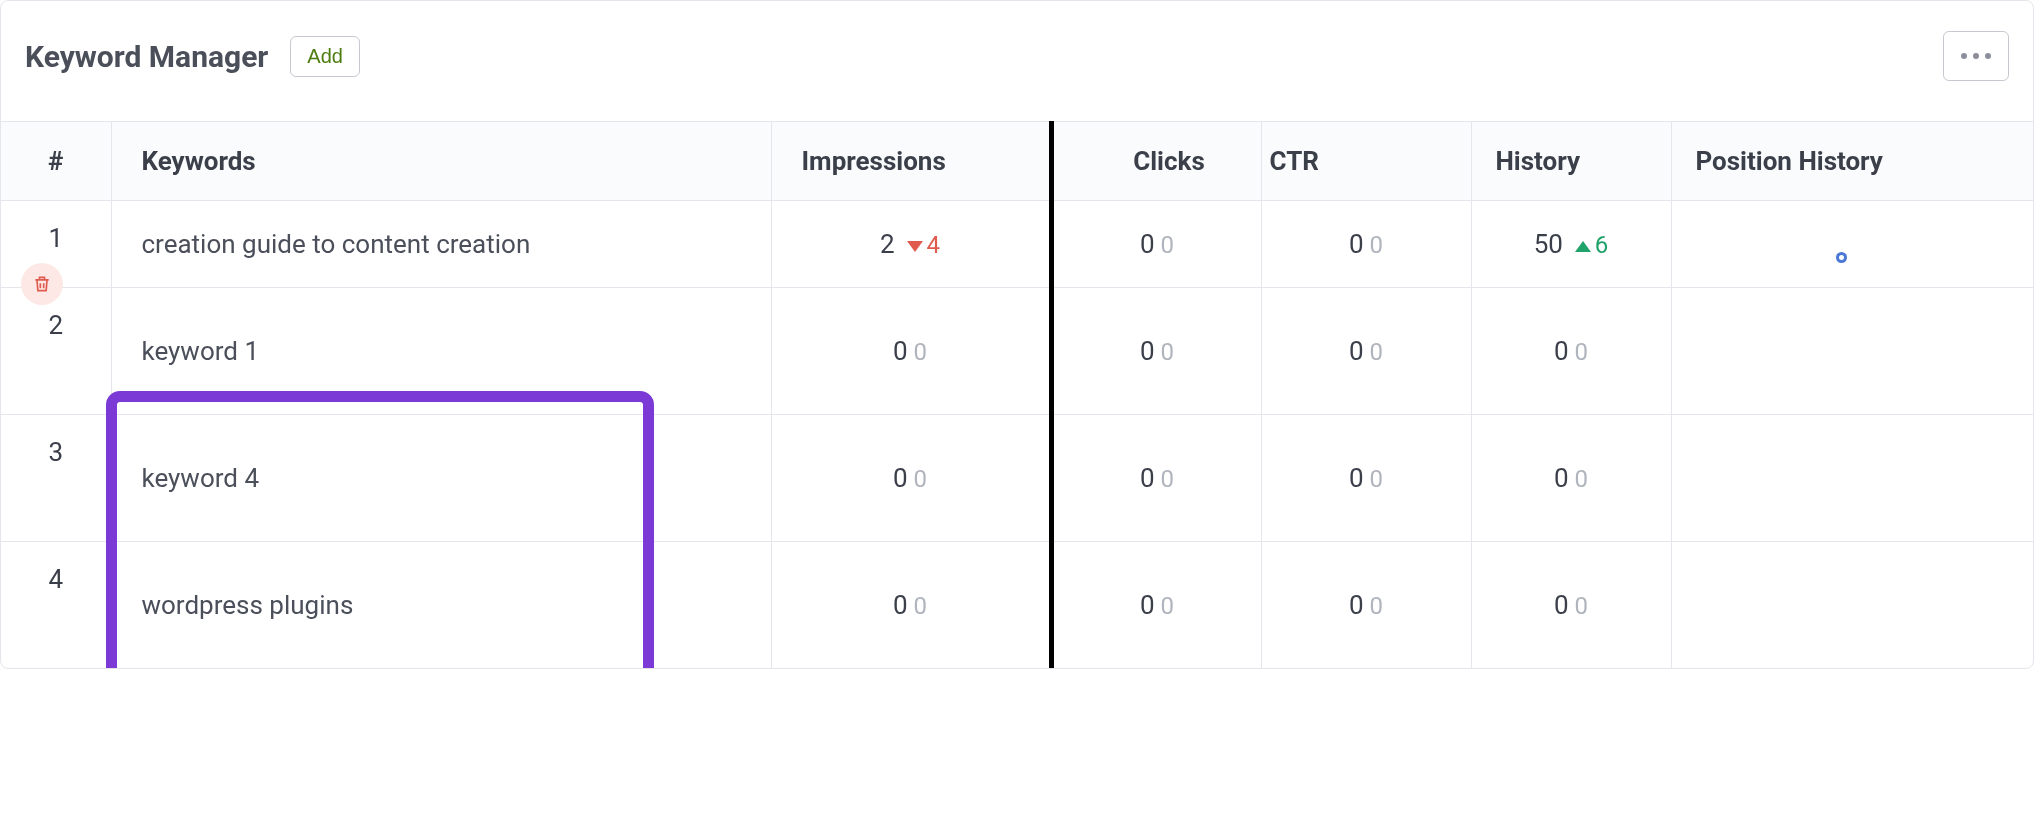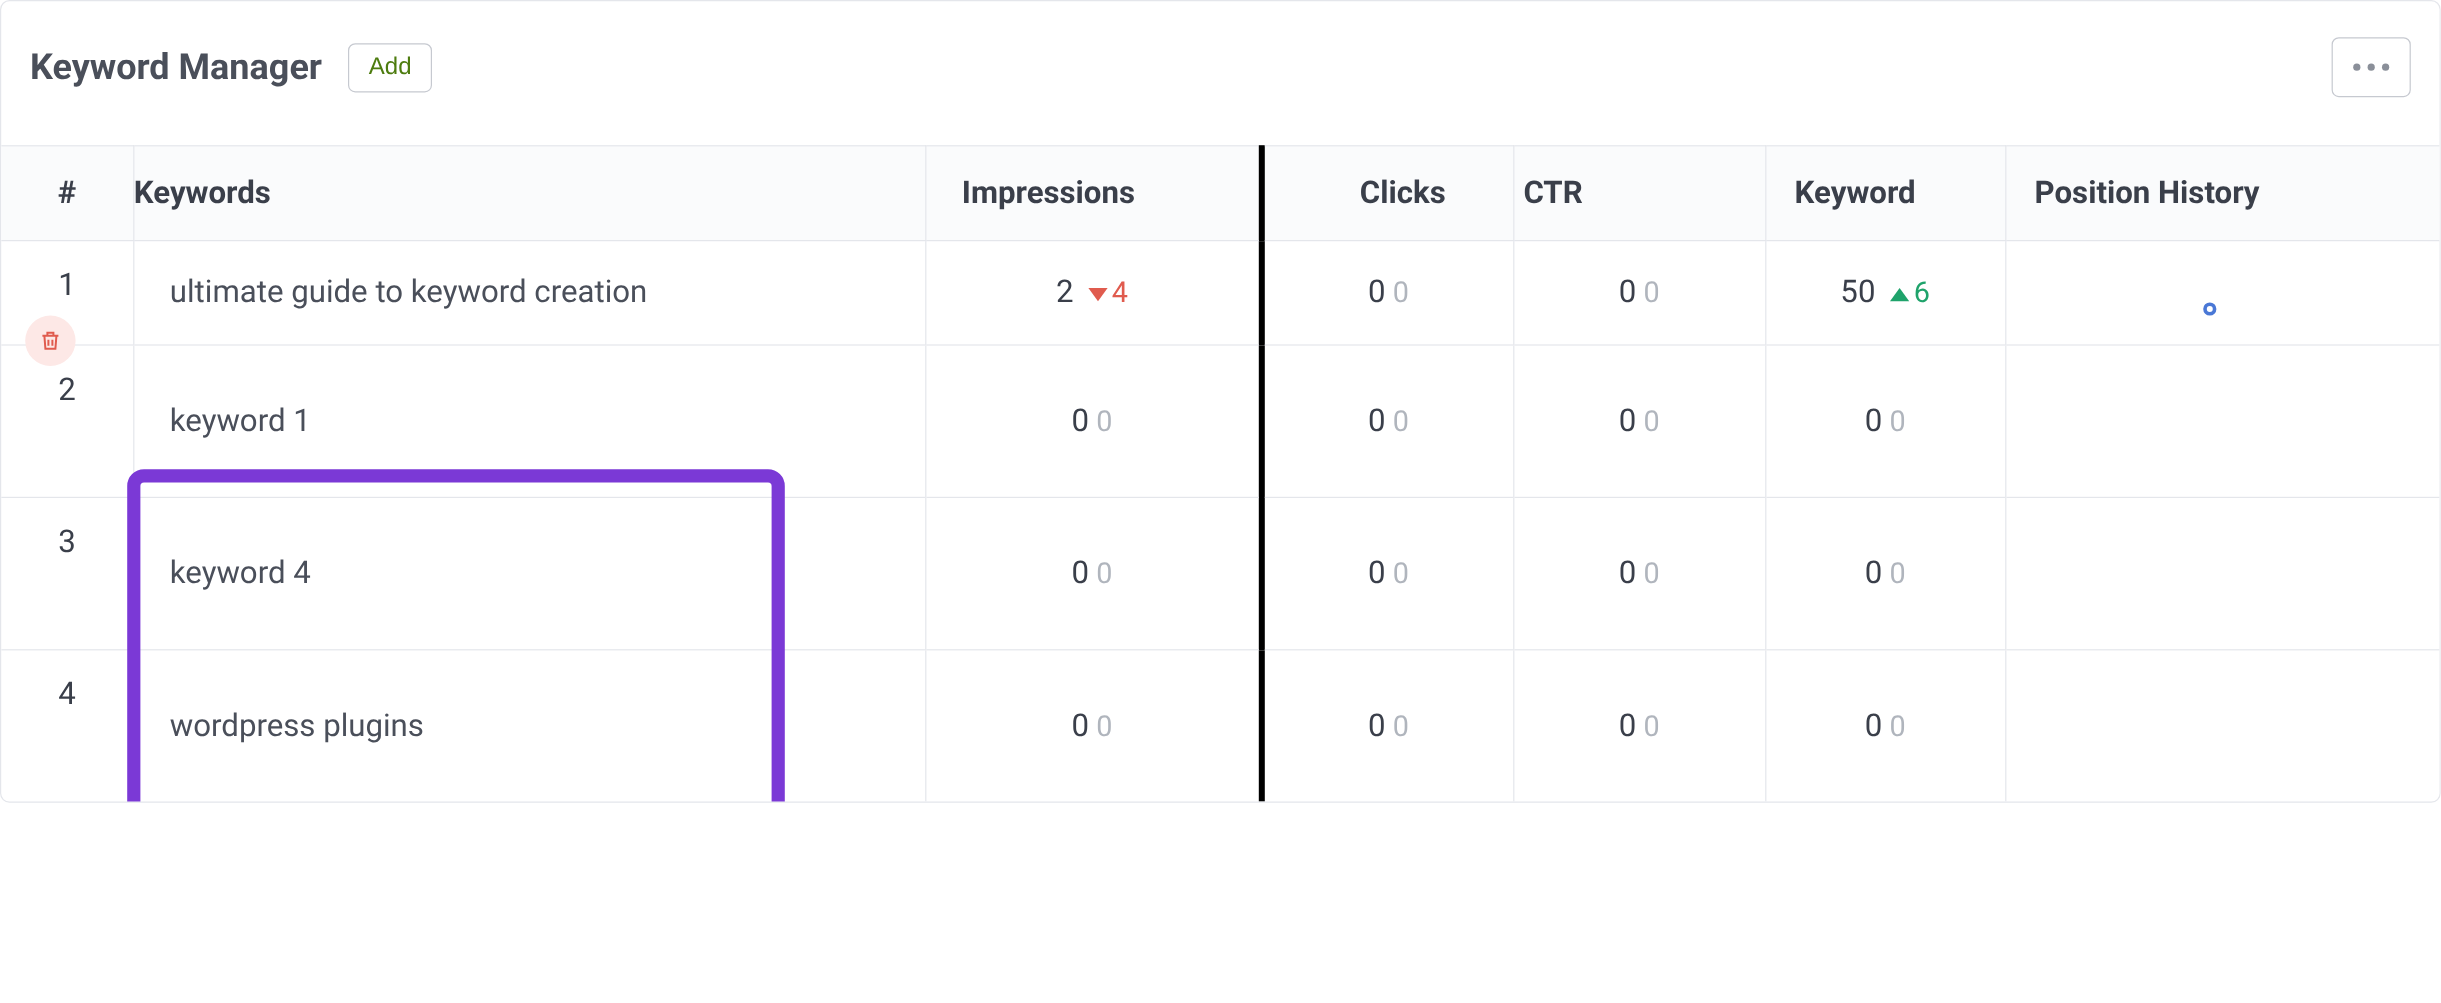--- a/index.html
+++ b/index.html
@@ -69,21 +69,21 @@
   thead th {
     background: #fafbfc;
     border-top: 1px solid #e4e6eb;
     border-bottom: 1px solid #e4e6eb;
     font-size: 26px;
     font-weight: 700;
     color: #3a3f4a;
     padding: 24px 0;
   }
   .col-num { width: 110px; text-align: center; border-right: 1px solid #e4e6eb; }
-  .col-kw { width: 660px; border-right: 1px solid #e4e6eb; }
+  .col-kw { width: 660px; padding-left: 30px; border-right: 1px solid #e4e6eb; }
   .col-imp { width: 280px; border-right: 5px solid #000000; }
   .col-clicks { width: 210px; border-right: 1px solid #e4e6eb; }
   .col-ctr { width: 210px; border-right: 1px solid #e4e6eb; }
   .col-pos { width: 200px; border-right: 1px solid #e4e6eb; }
   .col-hist { padding-left: 24px; }
   thead .col-imp { padding-left: 30px; }
   thead .col-clicks { padding-left: 24px; text-align: center; }
   thead .col-ctr { padding-left: 8px; }
   thead .col-pos { padding-left: 24px; }
   tbody tr { border-bottom: 1px solid #e4e6eb; }
@@ -191,36 +191,36 @@
   </div>
 
   <table>
     <thead>
       <tr>
         <th class="col-num">#</th>
         <th class="col-kw">Keywords</th>
         <th class="col-imp">Impressions</th>
         <th class="col-clicks">Clicks</th>
         <th class="col-ctr">CTR</th>
-        <th class="col-pos">Keyword</th>
+        <th class="col-pos">History</th>
         <th class="col-hist">Position History</th>
       </tr>
     </thead>
     <tbody>
 
       <tr class="row-first">
         <td class="col-num">
           <span>1</span>
           <div class="trash-circle">
             <svg viewBox="0 0 24 24">
                 <path d="M4 7h16M9 7V4h6v3M6 7l1 13h10l1-13M10 11v6M14 11v6"></path>
               </svg>
           </div>
         </td>
-        <td class="col-kw">ultimate guide to keyword creation</td>
+        <td class="col-kw">creation guide to content creation</td>
         <td class="col-imp">
           <span class="metric">2</span>
           <span class="delta down"><span class="tri down"></span><span>4</span></span>
         </td>
         <td class="col-clicks">
           <span class="metric">0</span><span class="metric-sub">0</span>
         </td>
         <td class="col-ctr">
           <span class="metric">0</span><span class="metric-sub">0</span>
         </td>

